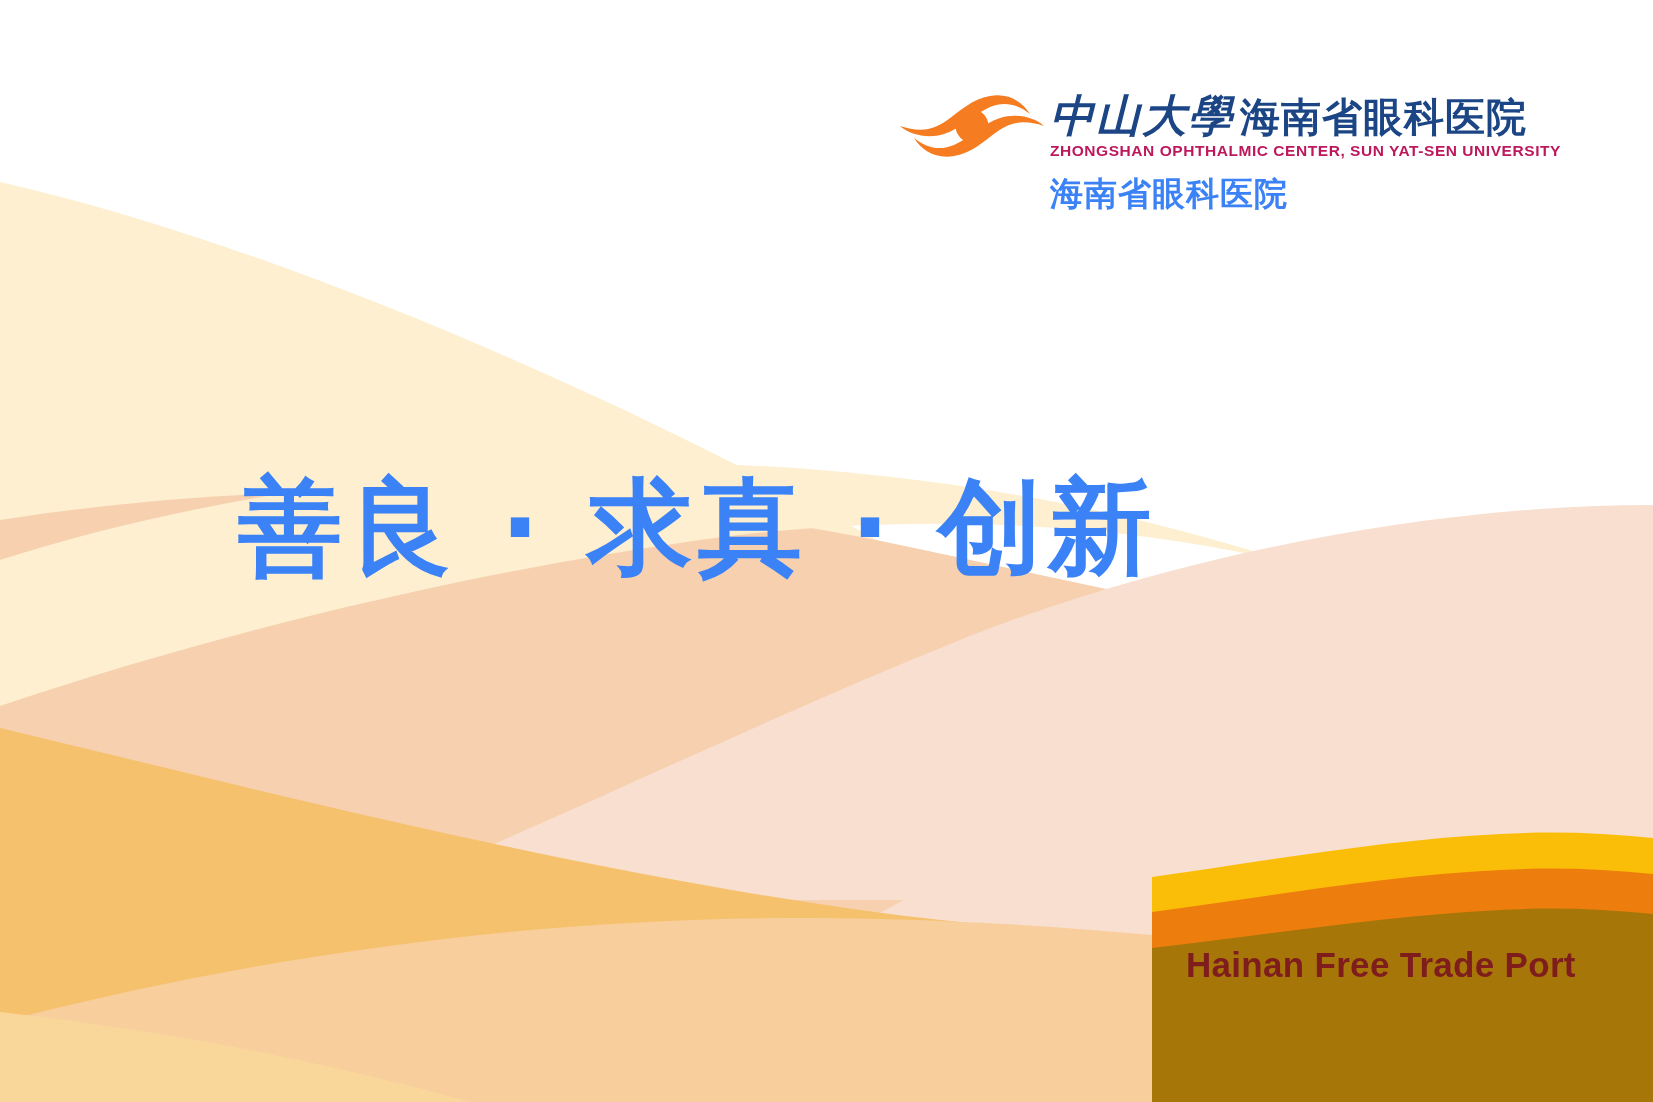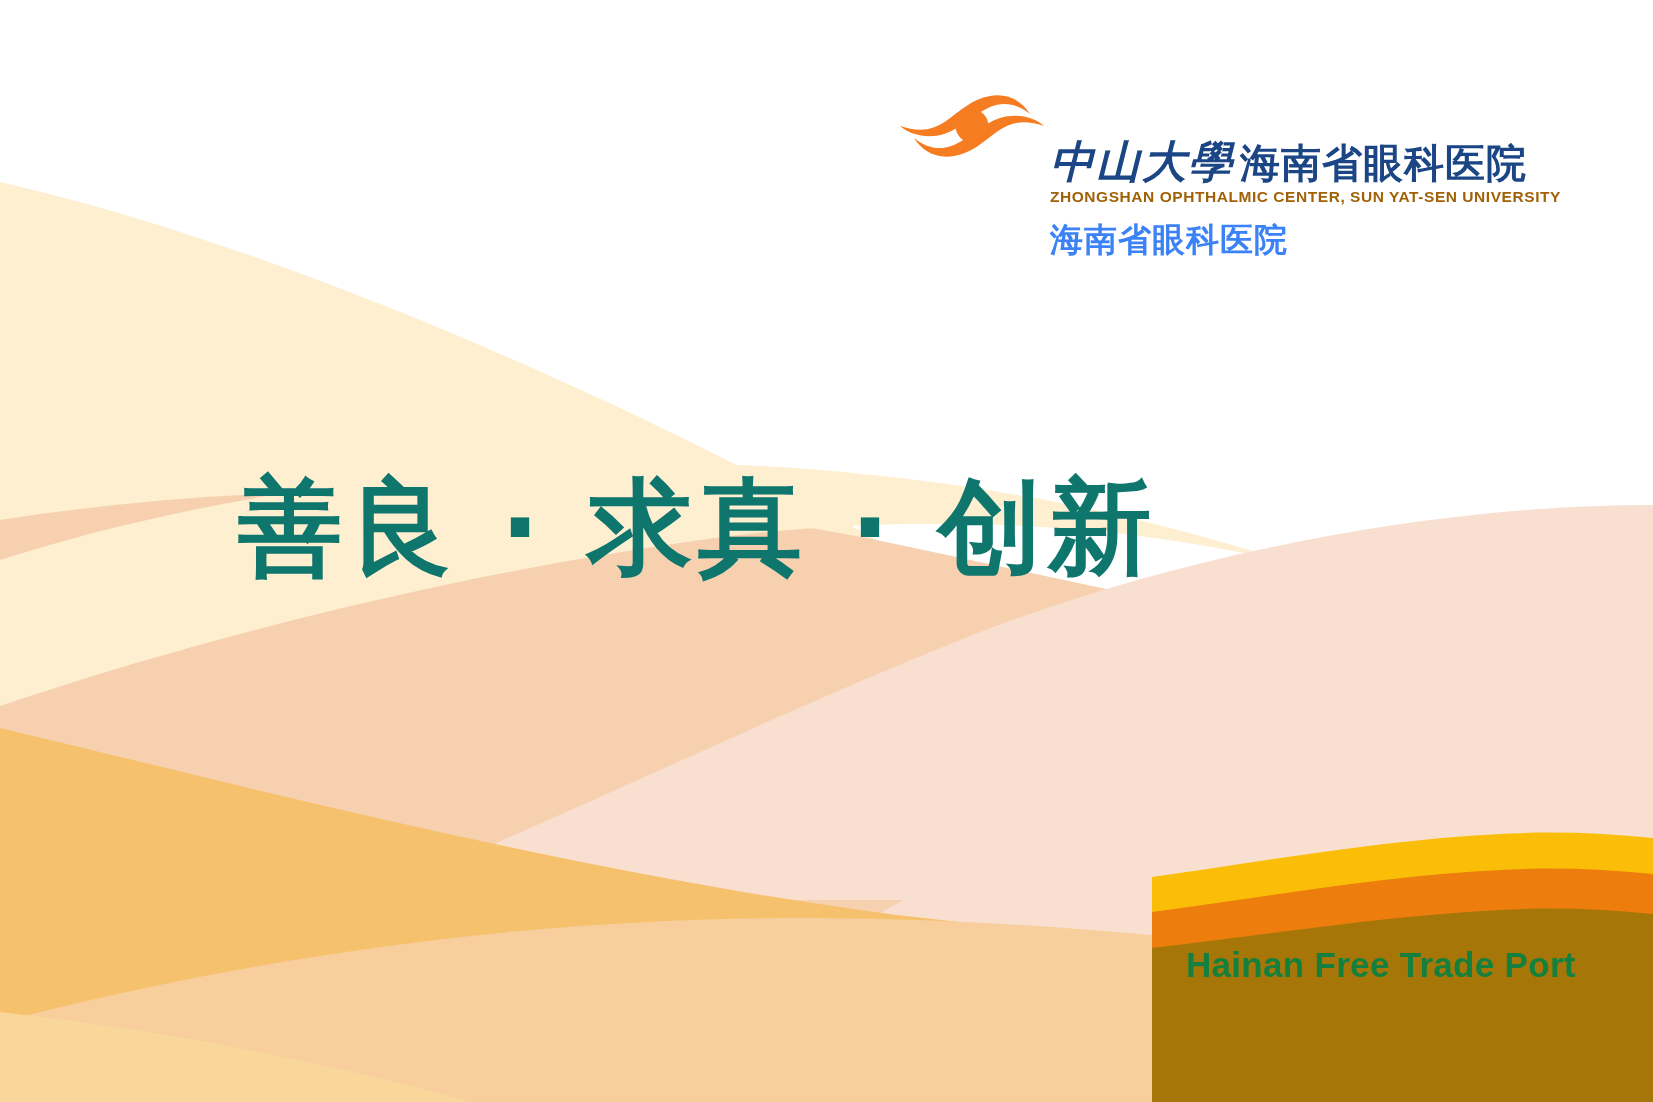--- a/index.html
+++ b/index.html
@@ -39,21 +39,20 @@
     left: 0;
     top: 6px;
     width: 148px;
     height: 72px;
   }
   #logo-text {
     position: absolute;
     left: 152px;
     top: 0;
     width: 408px;
-    margin-top: 46px;
   }
   #cn-univ-line {
     display: flex;
     align-items: flex-end;
     height: 54px;
     color: #1B4584;
     line-height: 1;
     white-space: nowrap;
   }
   #cn-univ-name {
@@ -67,21 +66,21 @@
     font-family: "DejaVu Sans", sans-serif;
     font-weight: bold;
     font-size: 40px;
     letter-spacing: 1px;
     margin-left: 6px;
     position: relative;
     top: -1px;
   }
   #en-line {
     margin-top: 4px;
-    color: #a16207;
+    color: #be185d;
     font-family: "Liberation Sans", sans-serif;
     font-weight: bold;
     font-size: 15.5px;
     letter-spacing: 0.55px;
     white-space: nowrap;
   }
   #cn-hospital-line {
     margin-top: 12px;
     color: #3b82f6;
     font-family: "DejaVu Sans", sans-serif;
@@ -91,38 +90,38 @@
     white-space: nowrap;
   }
 
   
   #slogan {
     position: absolute;
     left: 238px;
     top: 462px;
     width: 1060px;
     height: 130px;
-    color: #0f766e;
+    color: #3b82f6;
     font-family: "DejaVu Sans", sans-serif;
     font-weight: bold;
     font-size: 104px;
     line-height: 1;
     letter-spacing: 6px;
     white-space: nowrap;
     display: flex;
     align-items: center;
   }
 
   
   #caption {
     position: absolute;
     left: 1186px;
     top: 945px;
     width: 440px;
-    color: #15803d;
+    color: #7f1d1d;
     font-family: "Liberation Sans", sans-serif;
     font-weight: bold;
     font-size: 35px;
     letter-spacing: 0.3px;
     white-space: nowrap;
   }
 </style>
 </head>
 <body>
 

